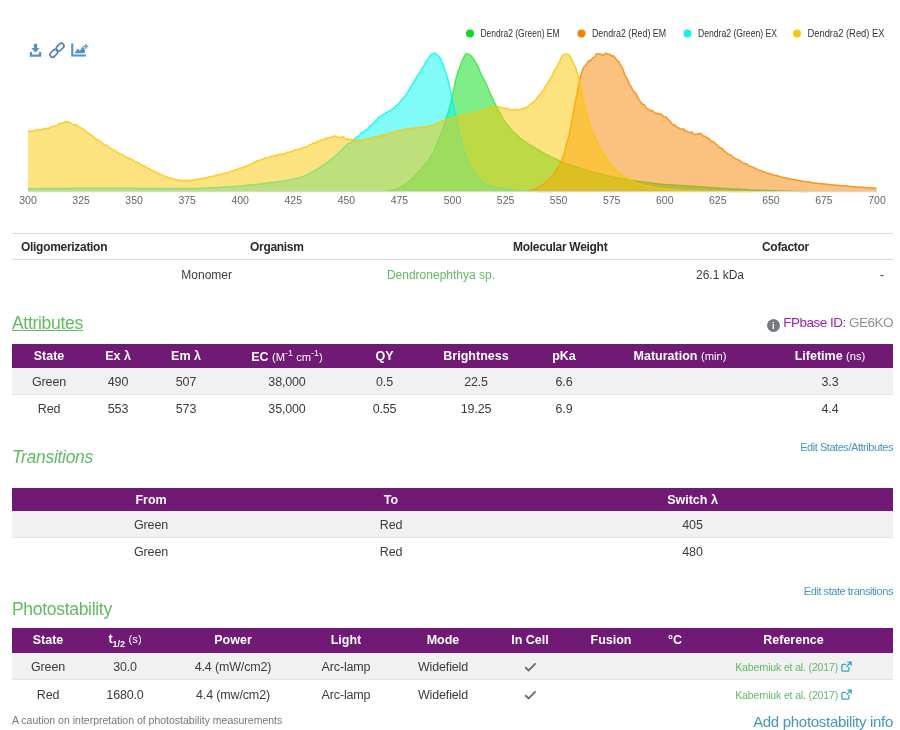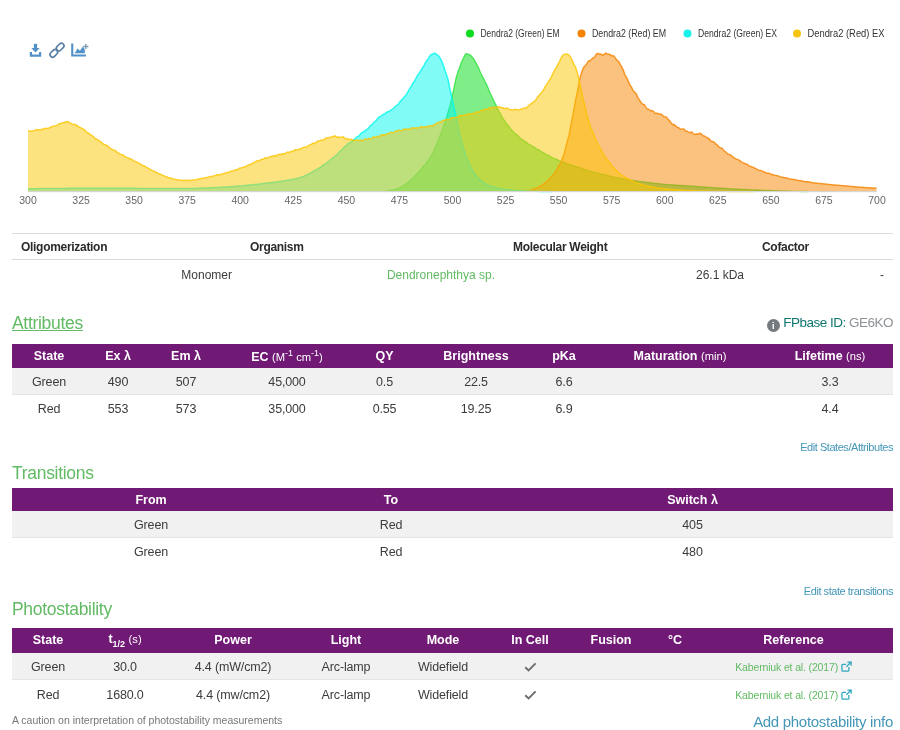--- a/index.html
+++ b/index.html
@@ -110,21 +110,21 @@
           <td>-</td>
         </tr>
 </tbody>
     </table>
 </div>
 
 <div class="wrap" style="top: 311px; height: 26px;">
   <h2 class="sec" style="position:absolute; left:0; top:2px;text-decoration:underline;">Attributes</h2>
   <div style="position:absolute; right:0; top:4px; font-size:13.5px; letter-spacing:-0.5px; color:#8d9296;">
     <span style="display:inline-block; width:13px; height:13px; border-radius:50%; background:#737a80; color:#fff; text-align:center; font-size:9.5px; line-height:13px; font-weight:700; vertical-align:-1.5px; letter-spacing:0;">i</span>
-    <span style="color:#0f766e;"> FPbase ID:</span> GE6KO
+    <span style="color:#a21caf;"> FPbase ID:</span> GE6KO
   </div>
 </div>
 
 <div class="wrap" style="top: 344px;">
 <table class="blue">
 <colgroup>
         <col style="width:74px">
         <col style="width:64px">
         <col style="width:72px">
         <col style="width:130px">
@@ -145,21 +145,21 @@
           <th>pKa</th>
           <th>Maturation <span class="thsm">(min)</span></th>
           <th>Lifetime <span class="thsm">(ns)</span></th>
         </tr>
       </thead>
 <tbody>
 <tr class="odd">
           <td>Green</td>
           <td>490</td>
           <td>507</td>
-          <td>45,000</td>
+          <td>38,000</td>
           <td>0.5</td>
           <td>22.5</td>
           <td>6.6</td>
           <td></td>
           <td>3.3</td>
         </tr>
 <tr>
           <td>Red</td>
           <td>553</td>
           <td>573</td>
@@ -168,21 +168,21 @@
           <td>19.25</td>
           <td>6.9</td>
           <td></td>
           <td>4.4</td>
         </tr>
 </tbody>
 </table>
 <div class="editlink"><a class="teal" href="#">Edit States/Attributes</a></div>
 </div>
 
-<div class="wrap" style="top: 463px;">
+<div class="wrap" style="top: 447px; font-style: italic;">
   <h2 class="sec">Transitions</h2>
 </div>
 
 <div class="wrap" style="top: 488px;">
 <table class="blue">
 <colgroup>
         <col style="width:278px">
         <col style="width:202px">
         <col style="width:401px">
       </colgroup>

